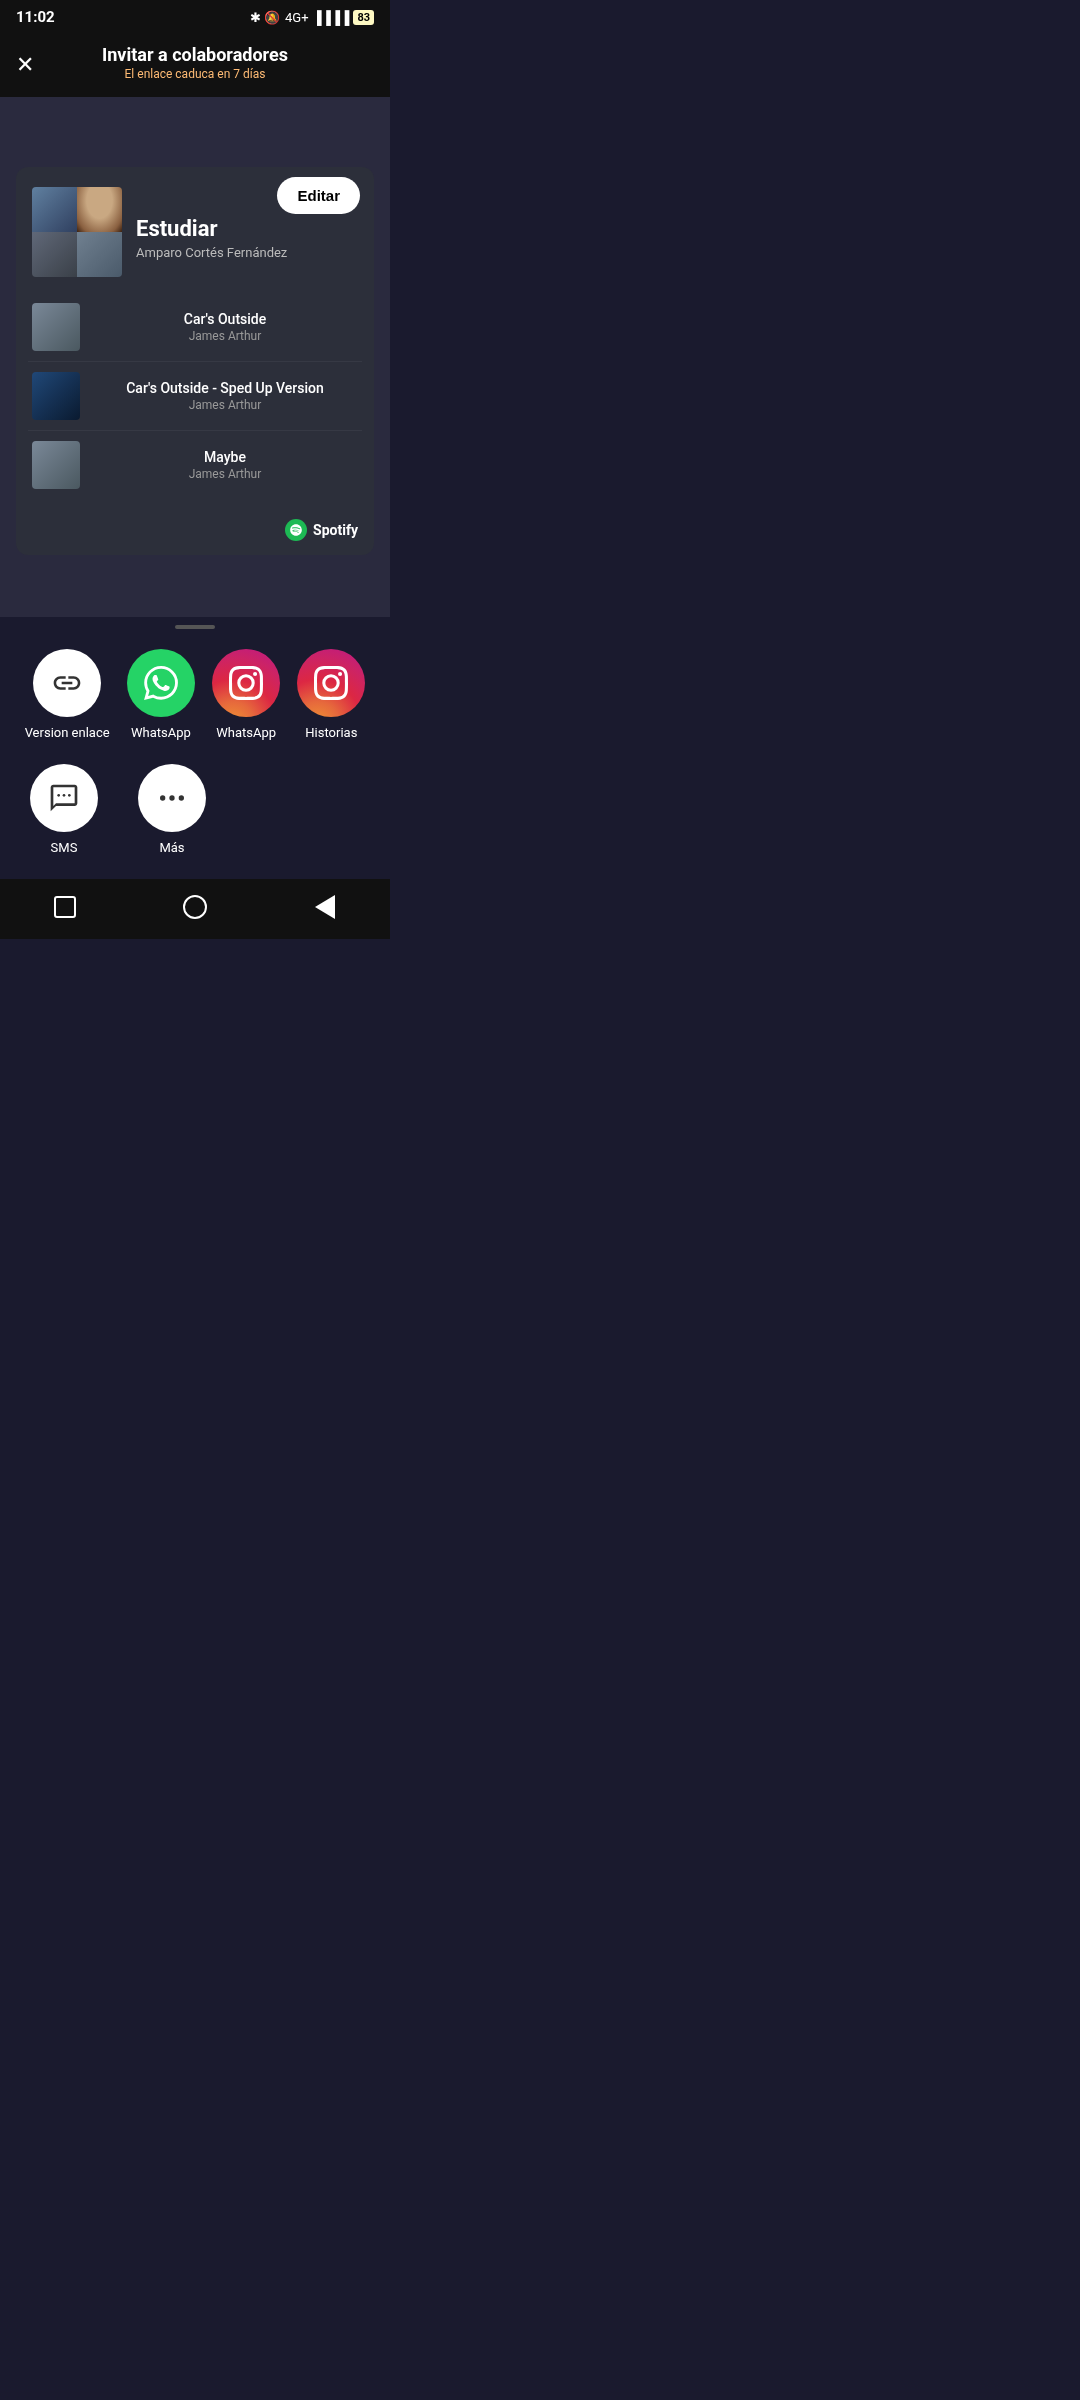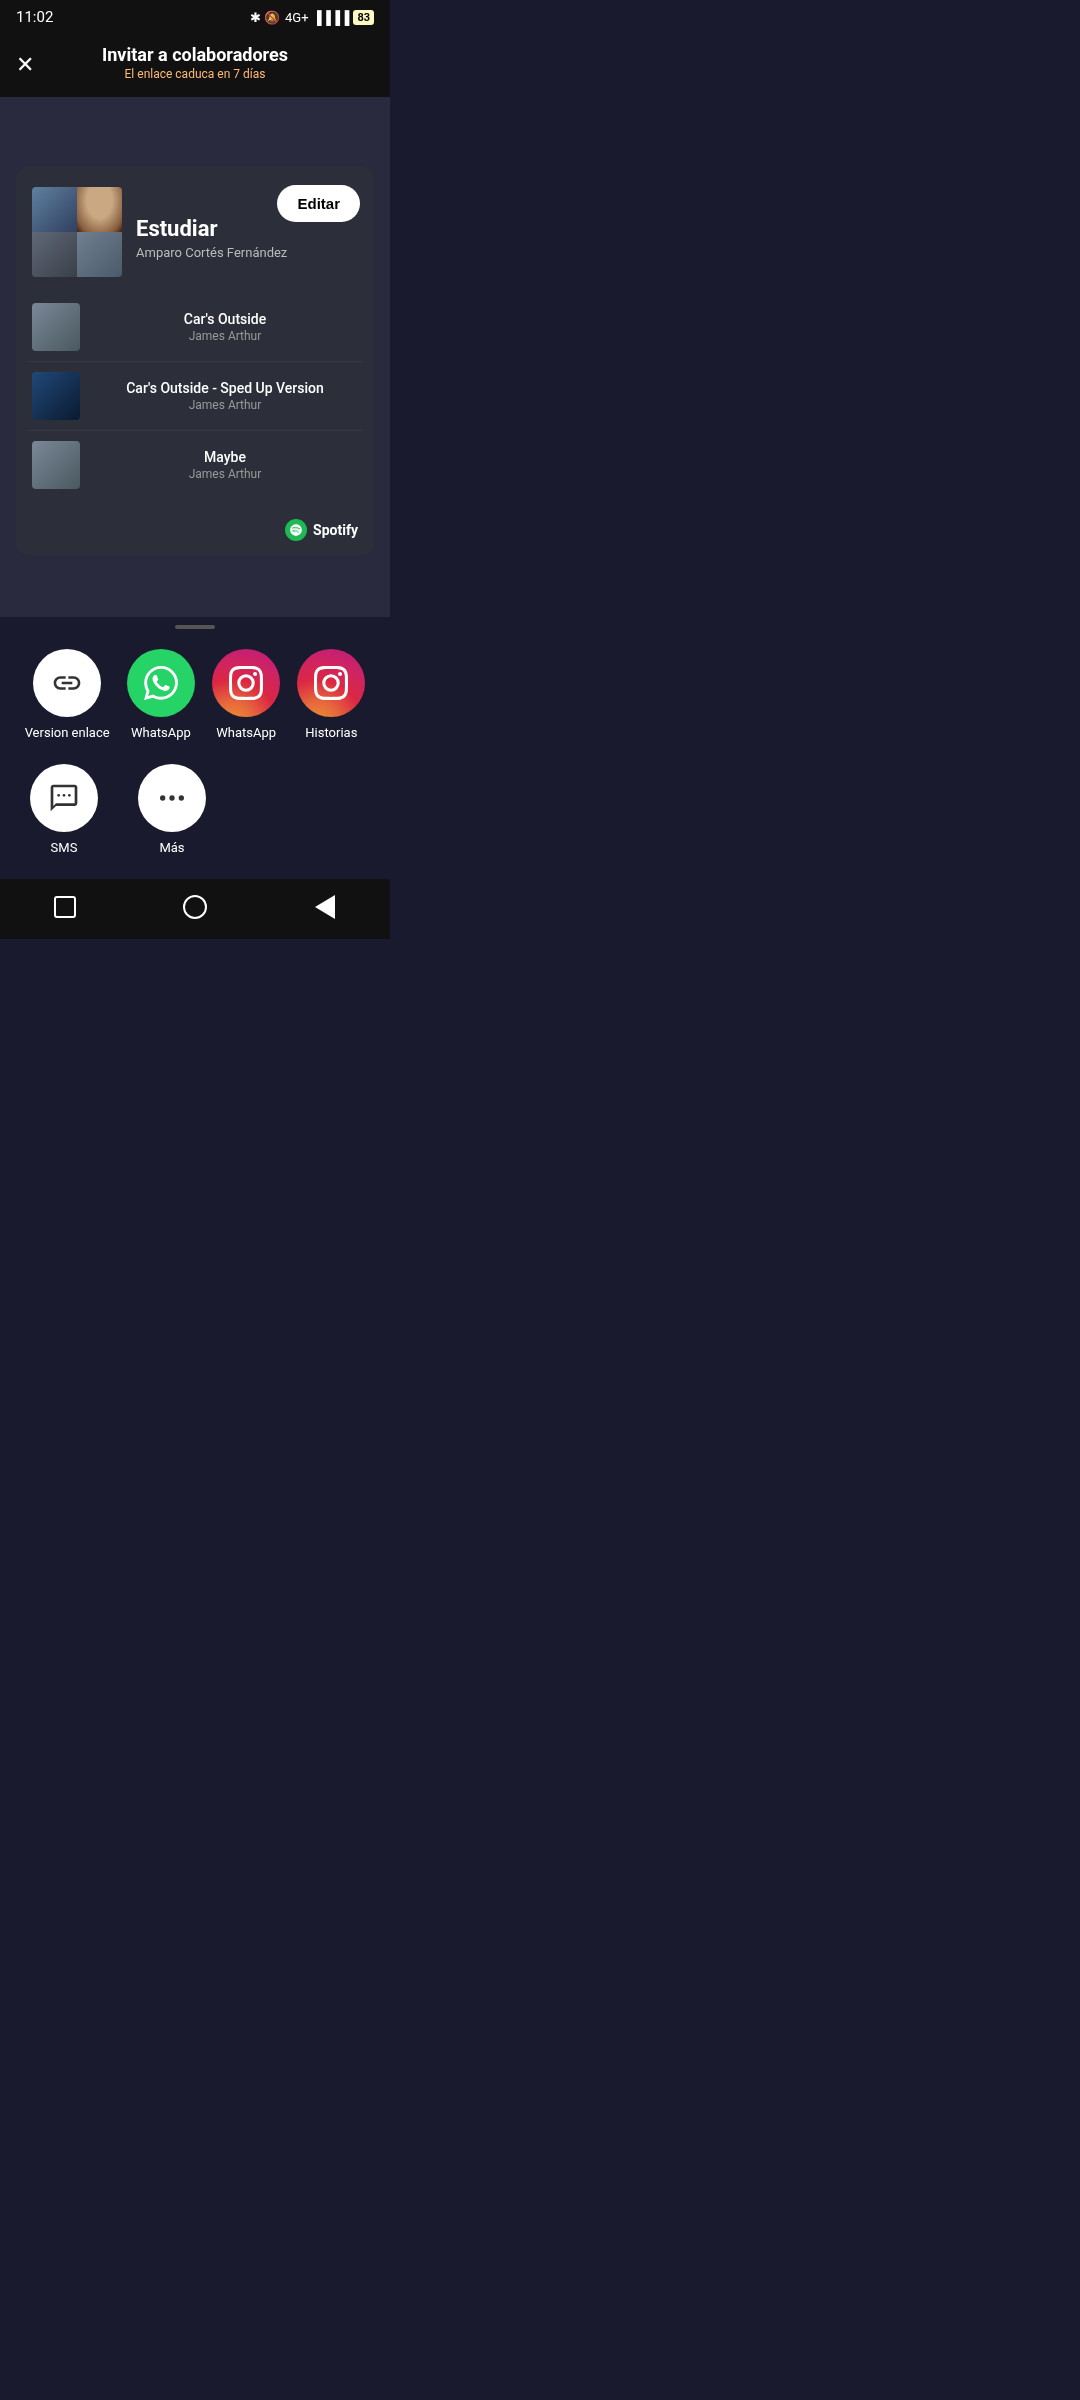--- a/index.html
+++ b/index.html
@@ -18,21 +18,21 @@
     
     .status-bar {
       display: flex;
       justify-content: space-between;
       align-items: center;
       padding: 8px 16px 4px;
       background: #111;
     }
     .status-time {
       font-size: 15px;
-      font-weight: 400;
+      font-weight: 700;
       color: white;
     }
     .status-icons {
       display: flex;
       align-items: center;
       gap: 4px;
       font-size: 13px;
     }
     .battery-box {
       background: #fef9c3;
@@ -81,21 +81,21 @@
     .spotify-card {
       background: #2c2f3a;
       border-radius: 12px;
       overflow: hidden;
       margin-top: 50px;
       position: relative;
     }
 
     .edit-btn {
       position: absolute;
-      top: 18px;
+      top: 10px;
       right: 14px;
       background: white;
       color: black;
       border: none;
       border-radius: 20px;
       padding: 10px 20px;
       font-size: 15px;
       font-weight: 600;
       cursor: pointer;
       z-index: 10;

